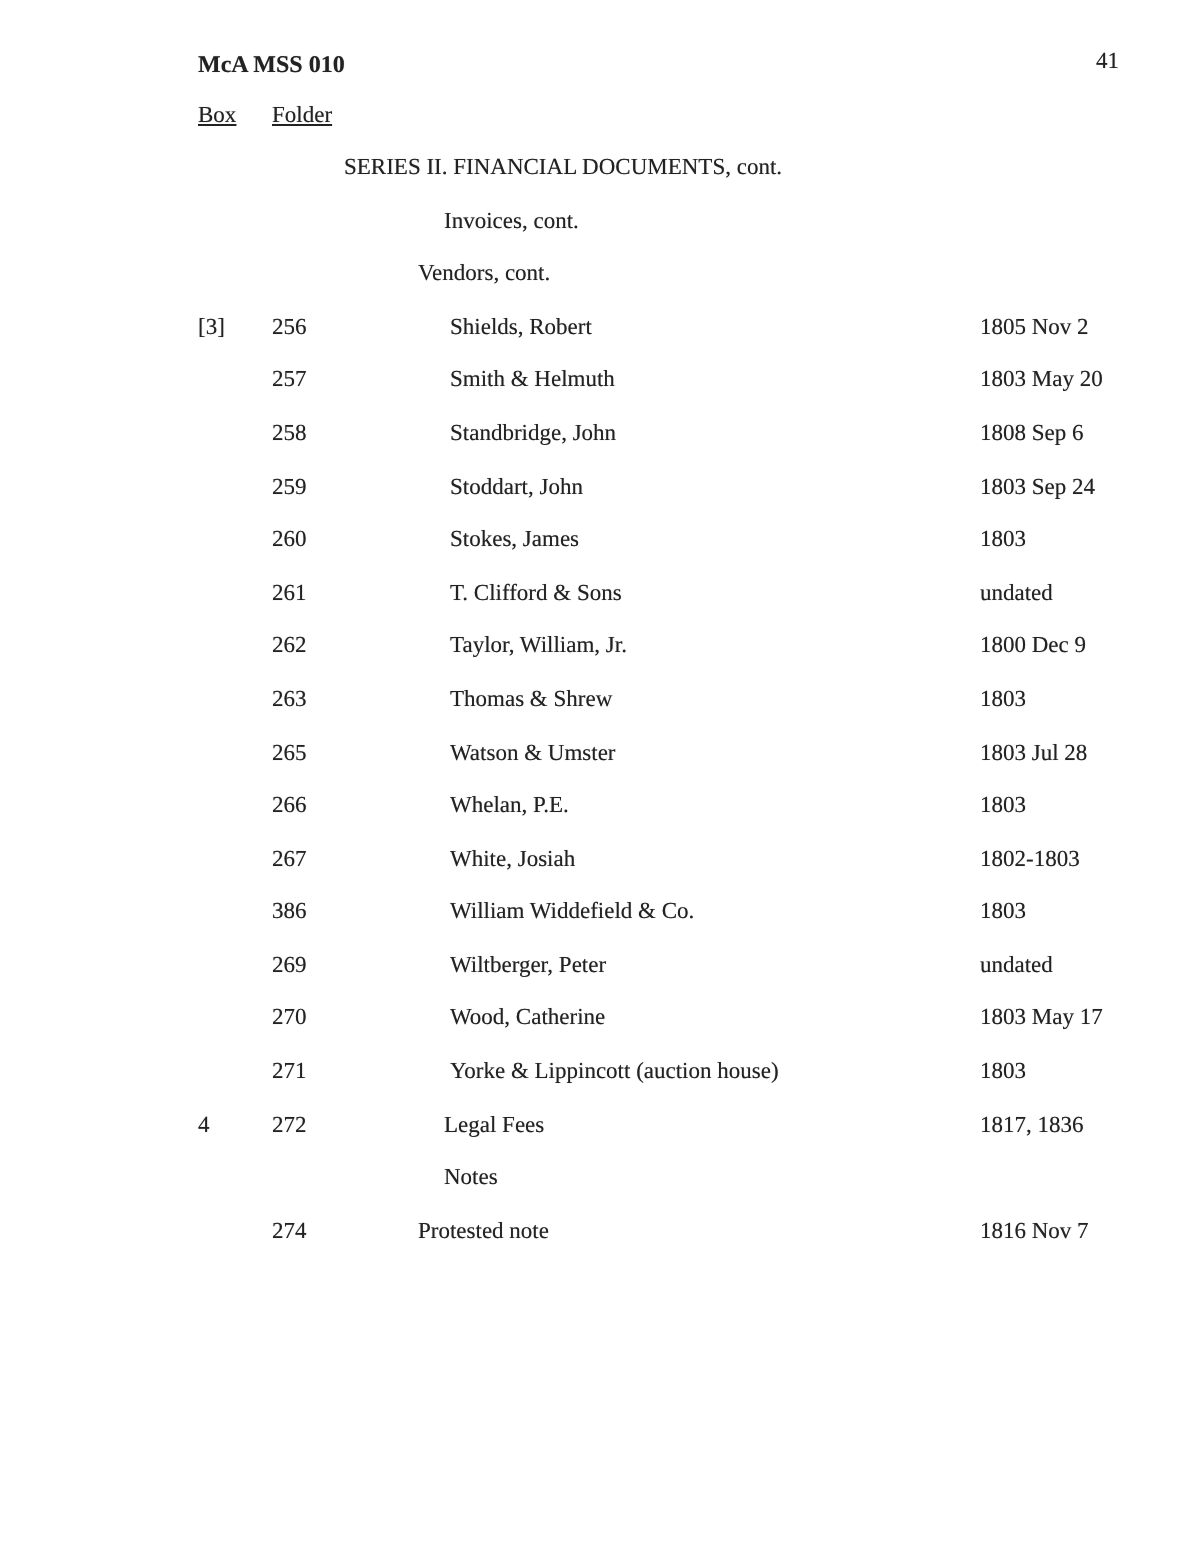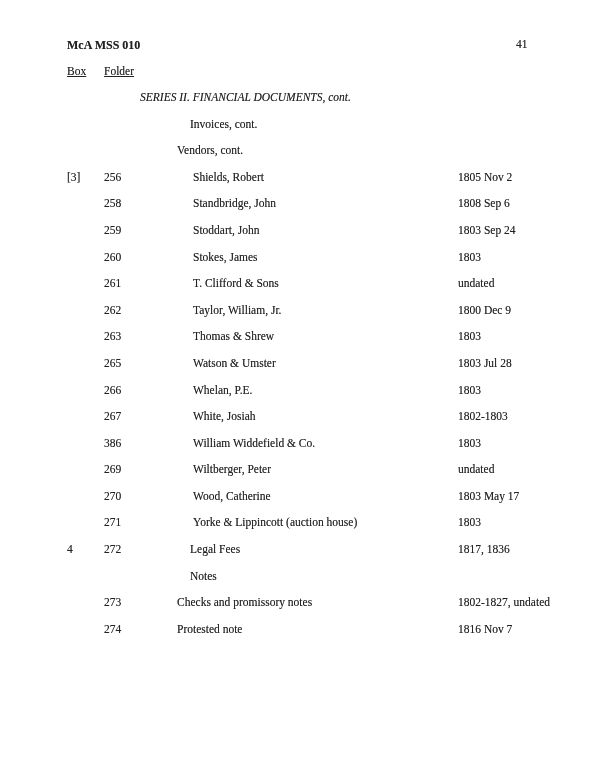--- a/index.html
+++ b/index.html
@@ -13,37 +13,38 @@
     height: 776px;
     background: #ffffff;
     overflow: hidden;
     font-family: "Liberation Serif", "DejaVu Serif", serif;
     font-size: 11.5px;
     color: #222222;
     text-shadow: 0 0 0.4px rgba(40,40,40,0.5);
   }
   .content {
     position: absolute;
-    top: 38px;
+    top: 25px;
     left: 0;
     right: 0;
+    padding-left: 32px;
   }
   .line {
     position: relative;
     height: 26.58px;
   }
   .cell {
     position: absolute;
     top: 0;
     white-space: nowrap;
   }
   .c-box    { left: 67px; }
   .c-folder { left: 104px; }
   .c-date   { left: 458px; }
-  .t1 { left: 140px; font-style: italic; }
+  .t1 { left: 140px; }
   .t2 { left: 158px; margin-left: 32px; }
   .t3 { left: 177px; }
   .t4 { left: 193px; }
   .c-id {
     left: 67px;
     font-weight: bold;
     font-size: 12px;
   }
   .c-page { left: 516px; }
   .underline { text-decoration: underline; }
@@ -72,20 +73,25 @@
     </div>
     <div class="line">
       <span class="cell t3">Vendors, cont.</span>
     </div>
 
     <div class="line">
       <span class="cell c-box">[3]</span>
       <span class="cell c-folder">256</span>
       <span class="cell t4">Shields, Robert</span>
       <span class="cell c-date">1805 Nov 2</span>
+    </div>
+    <div class="line">
+      <span class="cell c-folder">257</span>
+      <span class="cell t4">Smith &amp; Helmuth</span>
+      <span class="cell c-date">1803 May 20</span>
     </div>
     <div class="line">
       <span class="cell c-folder">258</span>
       <span class="cell t4">Standbridge, John</span>
       <span class="cell c-date">1808 Sep 6</span>
     </div>
     <div class="line">
       <span class="cell c-folder">259</span>
       <span class="cell t4">Stoddart, John</span>
       <span class="cell c-date">1803 Sep 24</span>
@@ -148,24 +154,19 @@
     <div class="line">
       <span class="cell c-box">4</span>
       <span class="cell c-folder">272</span>
       <span class="cell t2">Legal Fees</span>
       <span class="cell c-date">1817, 1836</span>
     </div>
     <div class="line">
       <span class="cell t2">Notes</span>
     </div>
     <div class="line">
-      <span class="cell c-folder">273</span>
-      <span class="cell t3">Checks and promissory notes</span>
-      <span class="cell c-date">1802-1827, undated</span>
-    </div>
-    <div class="line">
       <span class="cell c-folder">274</span>
       <span class="cell t3">Protested note</span>
       <span class="cell c-date">1816 Nov 7</span>
     </div>
 
   </div>
 </div>
 
 </body></html>

